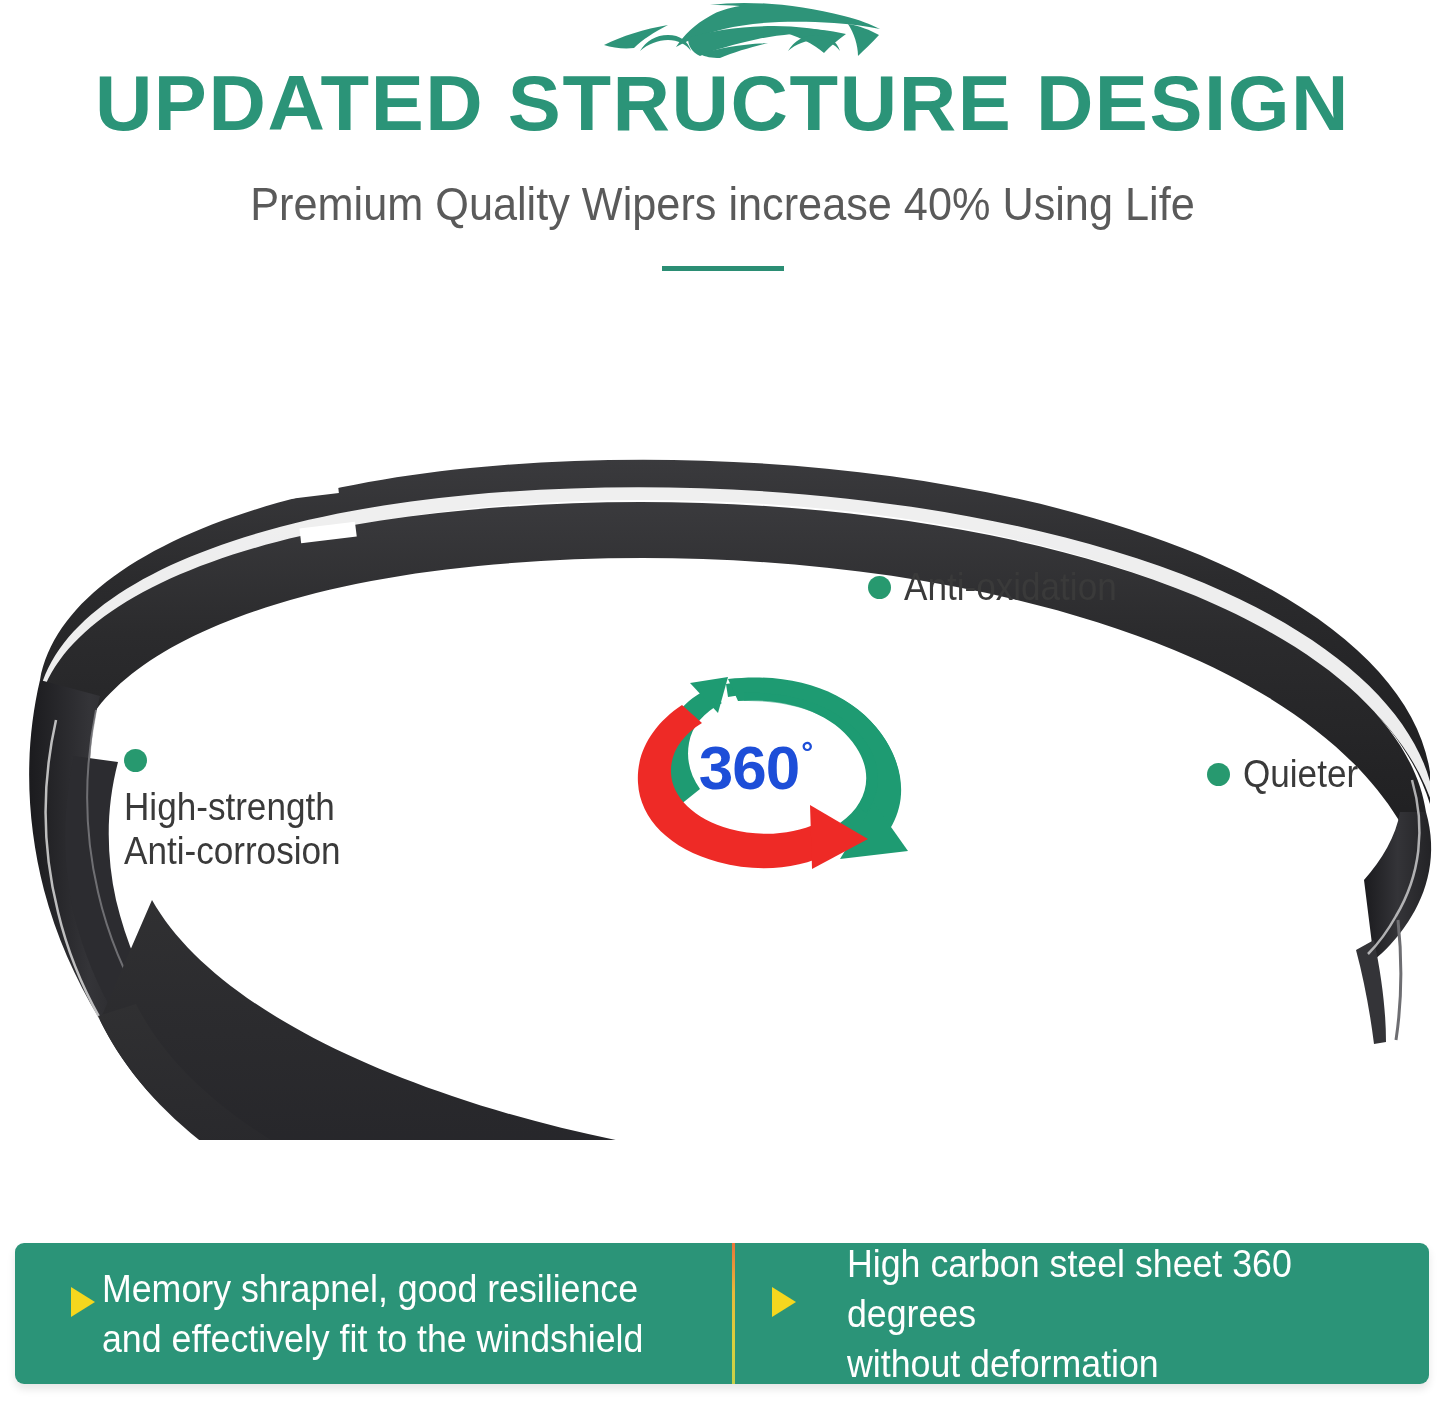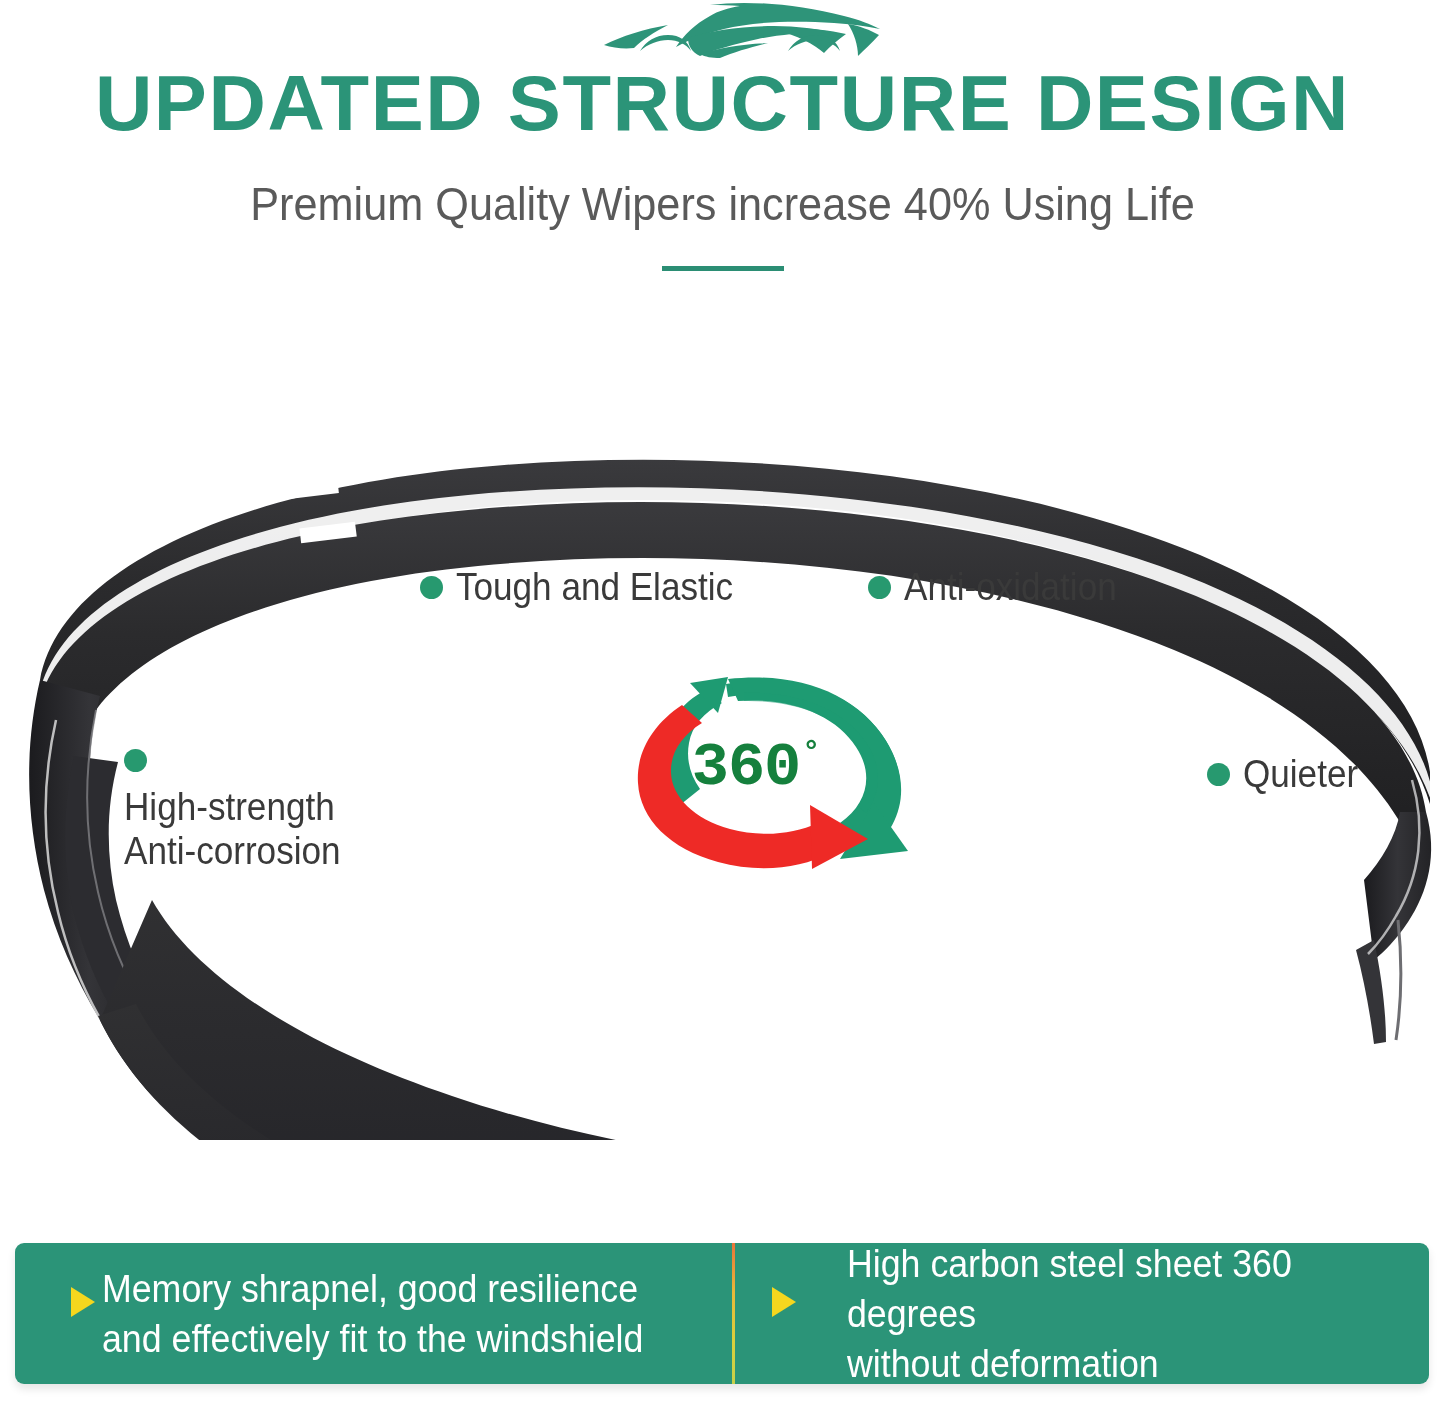--- a/index.html
+++ b/index.html
@@ -120,24 +120,24 @@
     width: 345px;
     height: 220px;
   }
   .badge-360 .badge-text {
     position: absolute;
     left: 0; top: 0;
     width: 345px; height: 220px;
     display: flex;
     align-items: center;
     justify-content: center;
-    font-family: Liberation Mono, monospace;
+    font-family: Liberation Sans, sans-serif;
     font-size: 62px;
     font-weight: 700;
-    color: #15803d;
+    color: #1d4ed8;
     letter-spacing: -1px;
     padding-left: 8px;
     padding-top: 4px;
   }
   .badge-360 .deg {
     font-size: 30px;
     vertical-align: super;
     line-height: 1;
     position: relative;
     top: -14px;
@@ -372,24 +372,20 @@
                  L 1374 664
                  C 1370 632, 1364 600, 1356 570
                  Z" fill="#343438"></path>
         <path d="M1398 540 C 1402 578, 1402 620, 1396 660" fill="none" stroke="#6e6e72" stroke-width="3"></path>
 
         <path d="M1412 400 C 1426 448, 1420 496, 1396 536 C 1386 554, 1376 566, 1368 574" fill="none" stroke="#d3d3d5" stroke-width="2.5" opacity="0.8"></path>
       </g>
     </svg>
   </div>
 
-  <div class="feature" id="feat-tough">
-    <span class="dot"></span>
-    <span class="txt">Tough and Elastic</span>
-  </div>
 
   <div class="feature" id="feat-anti-ox">
     <span class="dot"></span>
     <span class="txt">Anti-oxidation</span>
   </div>
 
   <div class="feature" id="feat-highstr">
     <span class="dot"></span>
     <span class="txt">High-strength
 Anti-corrosion</span>

